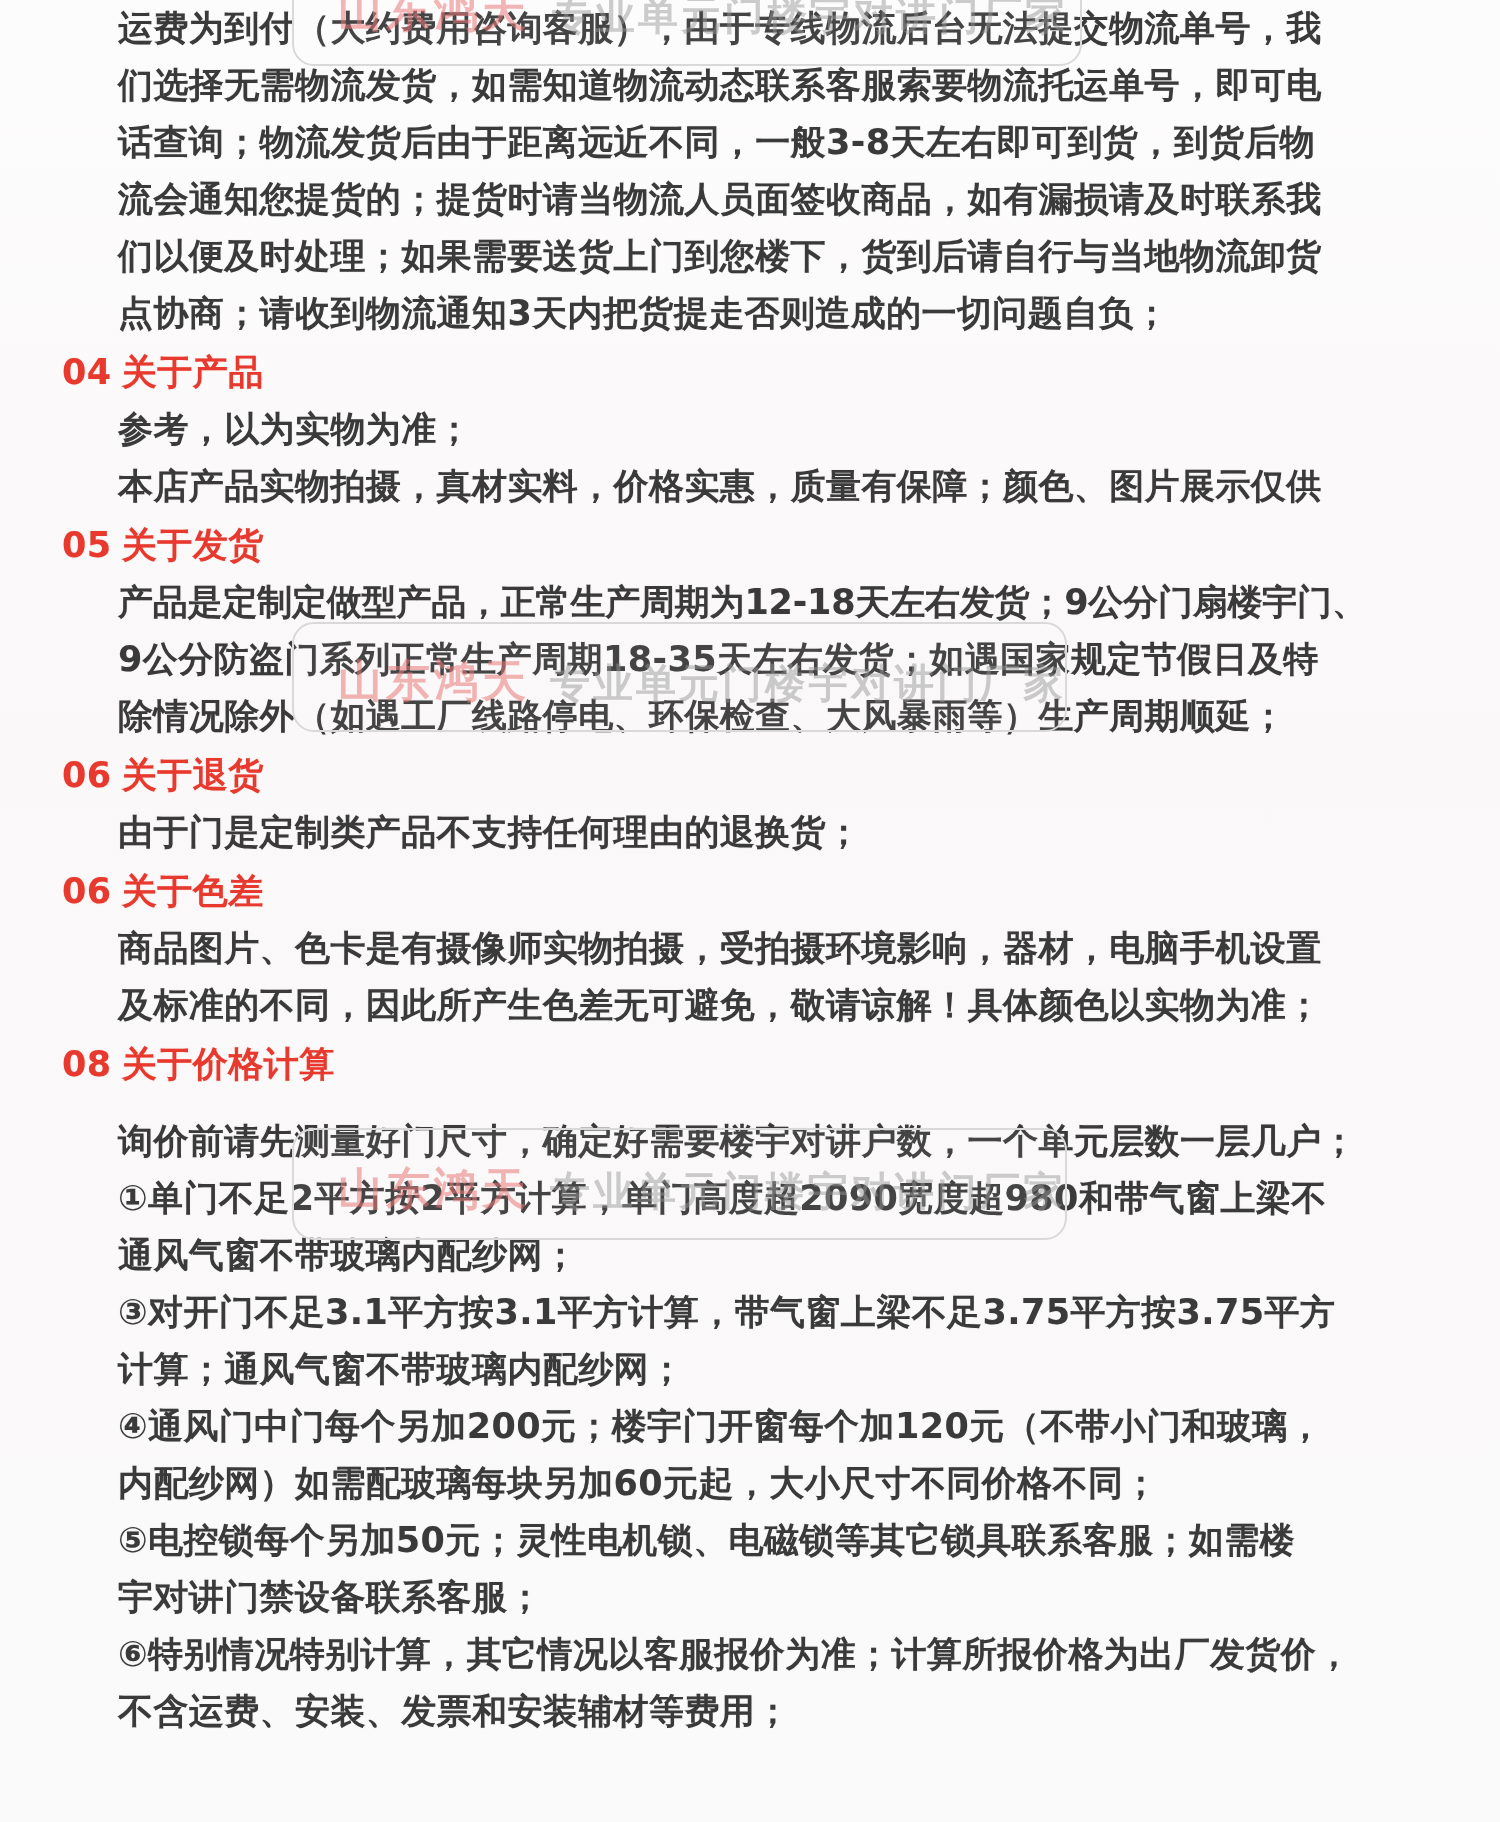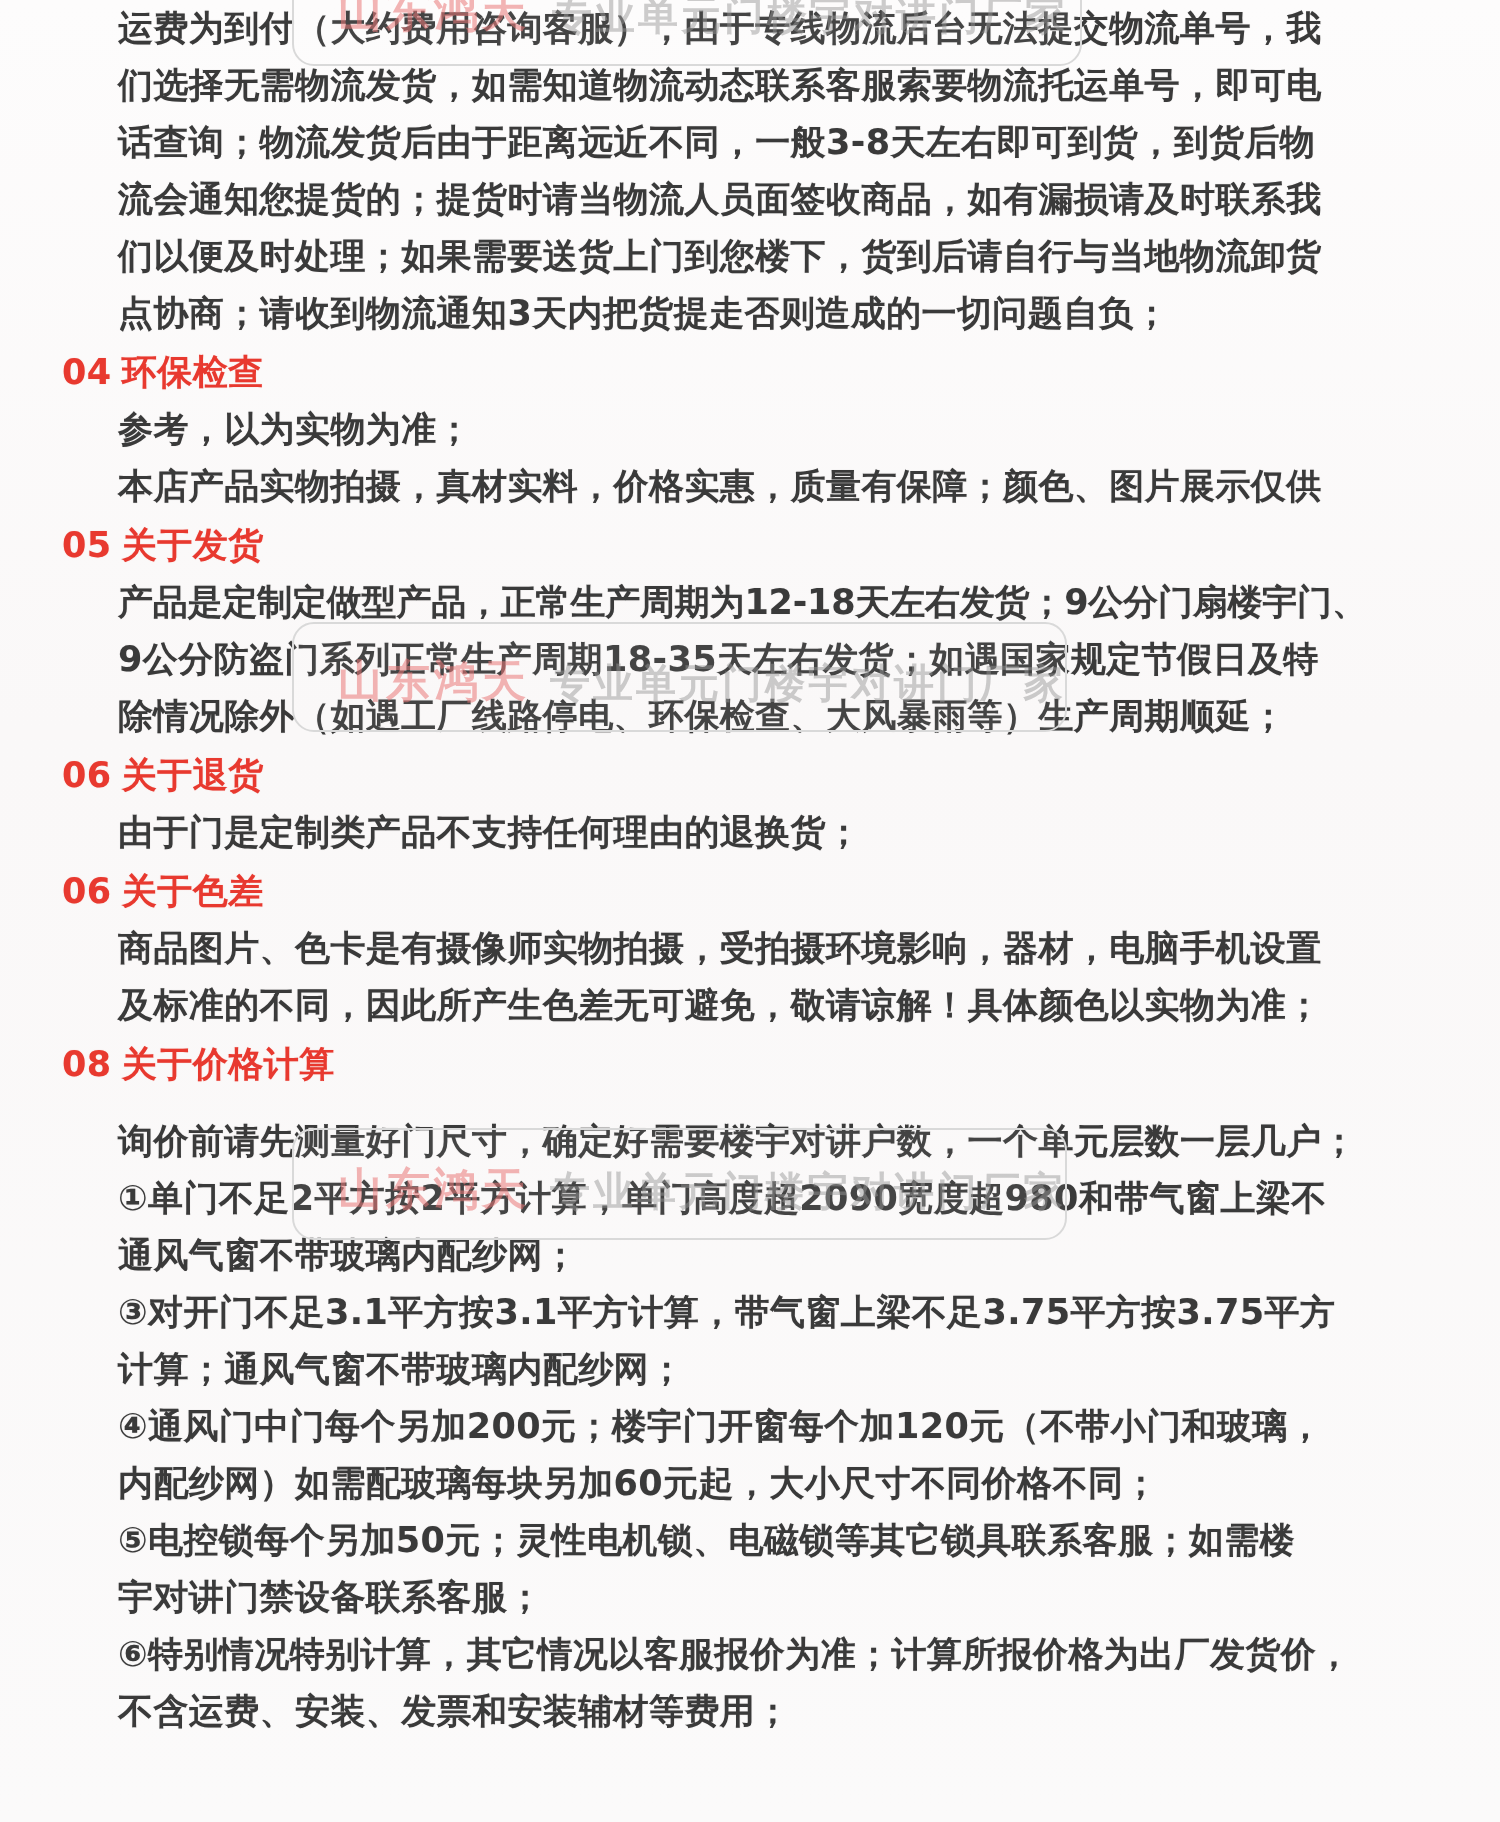--- a/index.html
+++ b/index.html
@@ -100,21 +100,21 @@
     <div class="block">
       <div class="line indent">运费为到付（大约费用咨询客服），由于专线物流后台无法提交物流单号，我</div>
       <div class="line indent">们选择无需物流发货，如需知道物流动态联系客服索要物流托运单号，即可电</div>
       <div class="line indent">话查询；物流发货后由于距离远近不同，一般3-8天左右即可到货，到货后物</div>
       <div class="line indent">流会通知您提货的；提货时请当物流人员面签收商品，如有漏损请及时联系我</div>
       <div class="line indent">们以便及时处理；如果需要送货上门到您楼下，货到后请自行与当地物流卸货</div>
       <div class="line indent">点协商；请收到物流通知3天内把货提走否则造成的一切问题自负；</div>
     </div>
 
     <div class="heading">
-      <span class="num">04</span><span>环保检查</span>
+      <span class="num">04</span><span>关于产品</span>
     </div>
     <div class="block">
       <div class="line indent">参考，以为实物为准；</div>
       <div class="line indent">本店产品实物拍摄，真材实料，价格实惠，质量有保障；颜色、图片展示仅供</div>
     </div>
 
     <div class="heading">
       <span class="num">05</span><span>关于发货</span>
     </div>
     <div class="block">

